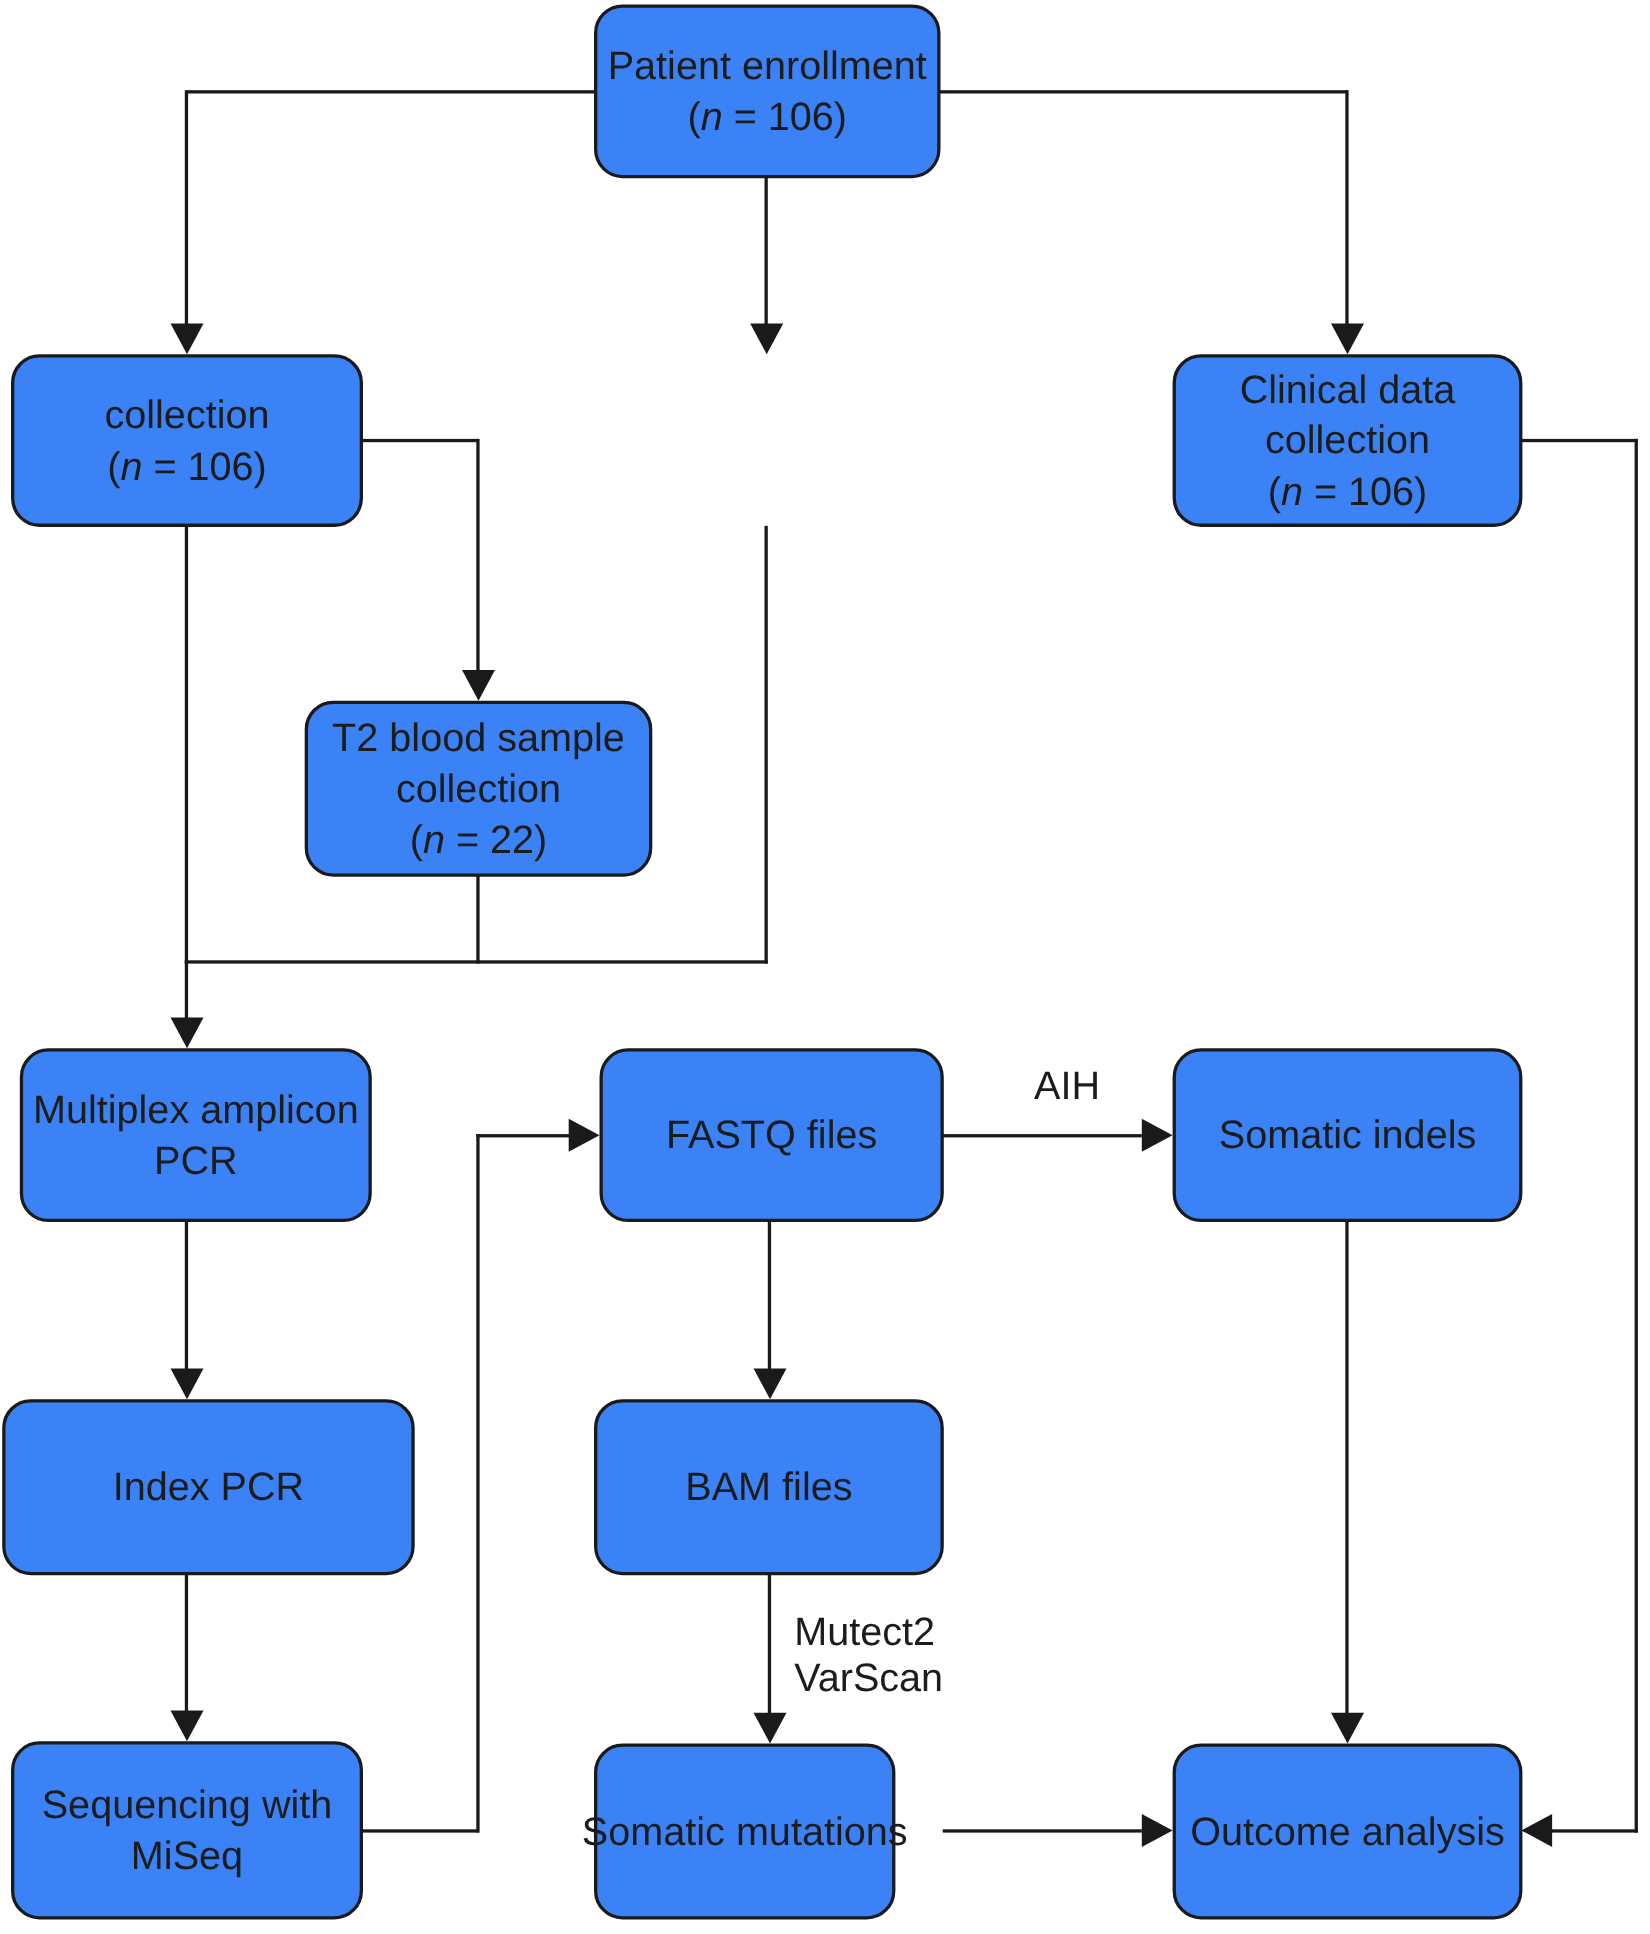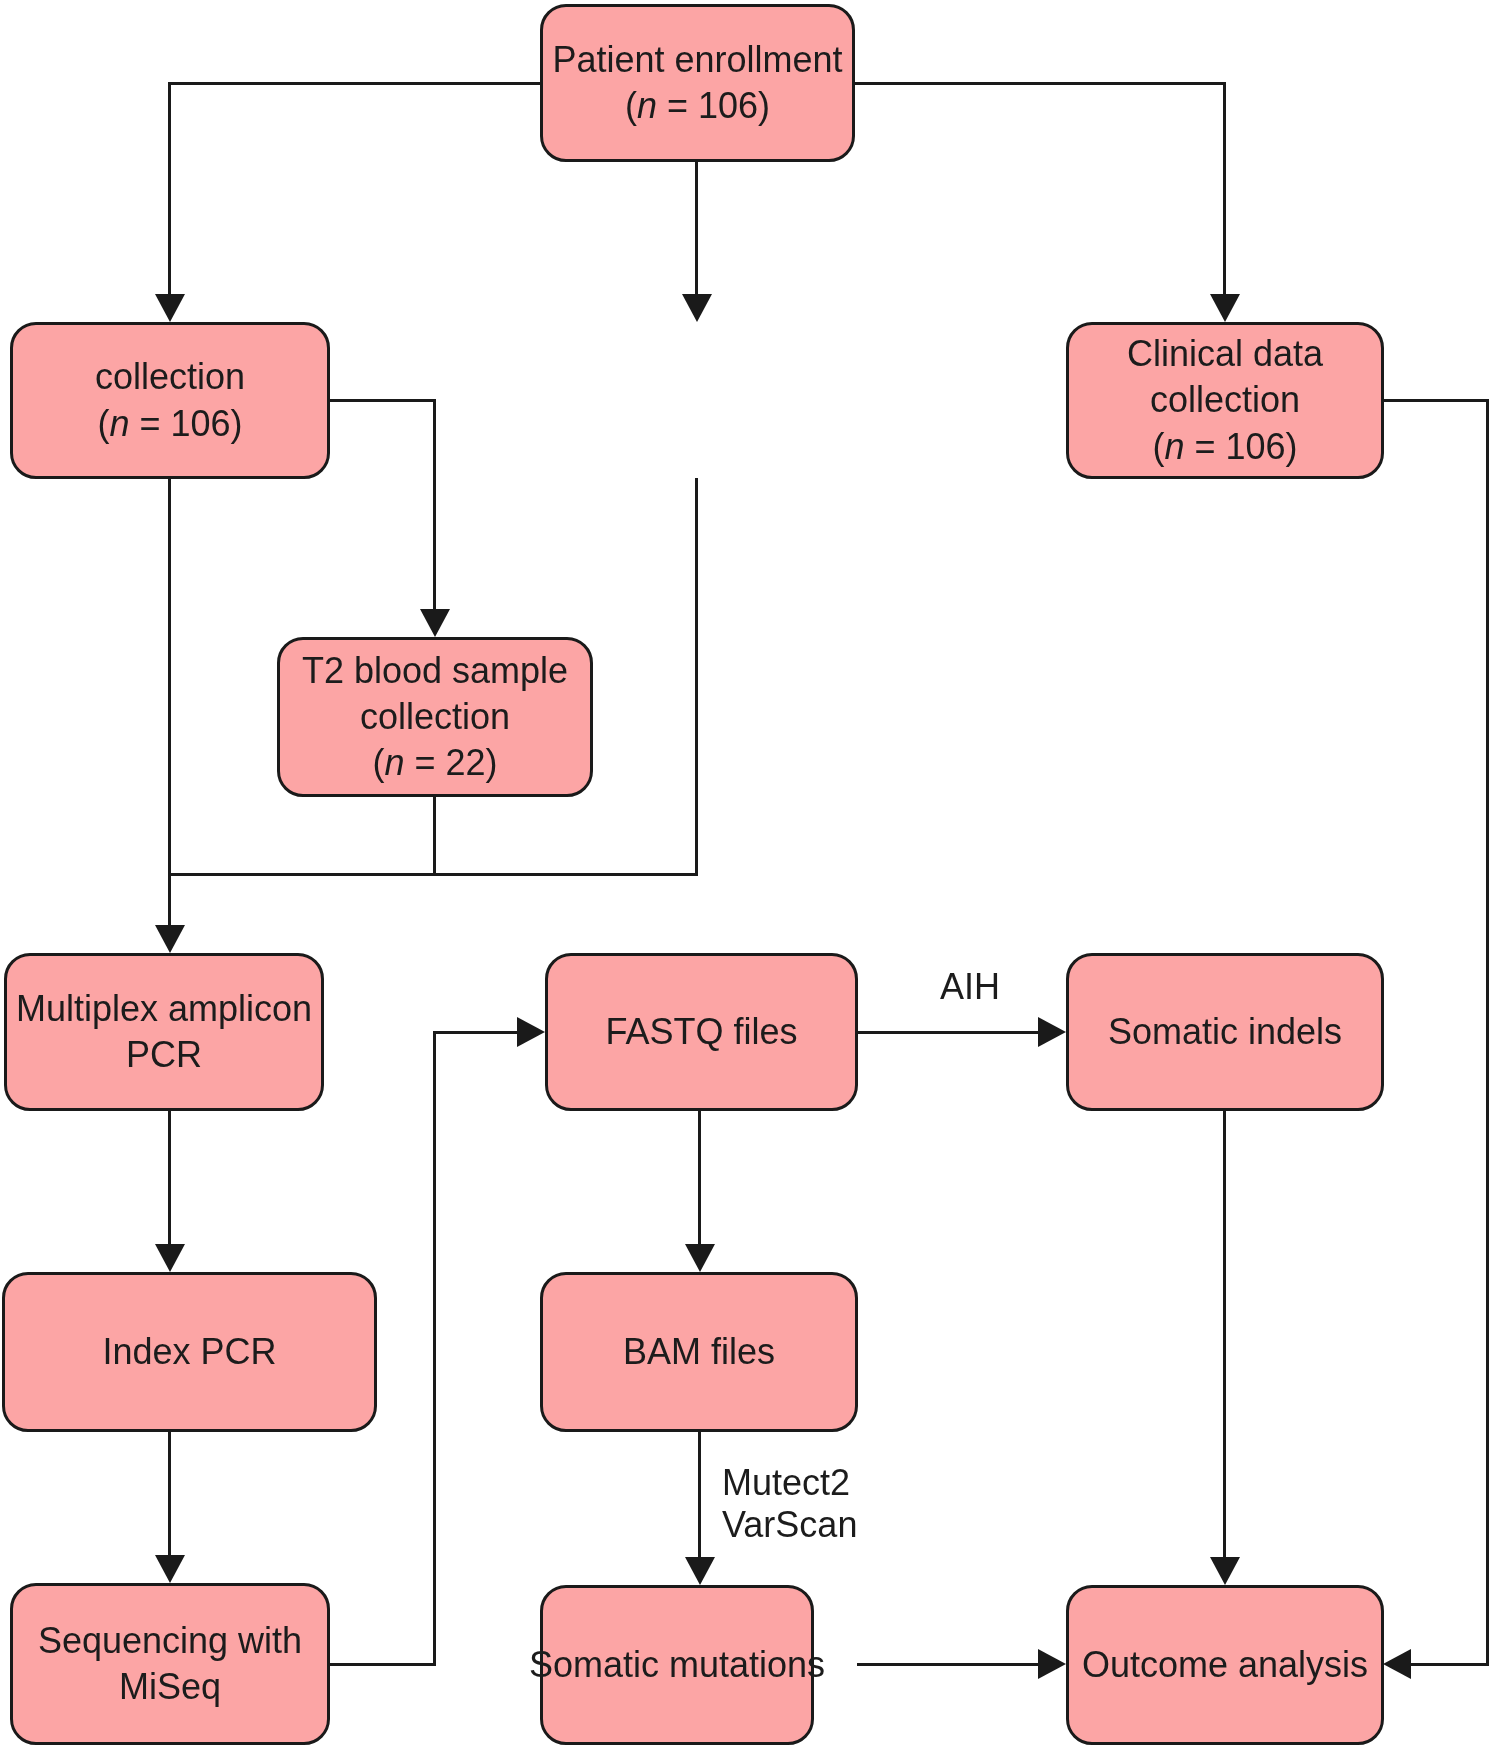--- a/index.html
+++ b/index.html
@@ -10,21 +10,21 @@
     background: #ffffff;
     font-family: "Liberation Sans", "DejaVu Sans", sans-serif;
     color: #1c1c1c;
     overflow: hidden;
   }
   .node {
     position: absolute;
     box-sizing: border-box;
     border: 3px solid #1a1a1a;
     border-radius: 26px;
-    background: #fca5a5;
+    background: #3b82f6;
     display: flex;
     flex-direction: column;
     align-items: center;
     justify-content: center;
     text-align: center;
     font-size: 36px;
     line-height: 1.28;
   }
   .node .ln { display: block; white-space: nowrap; }
   .edge { position: absolute; background: #1a1a1a; }
@@ -121,21 +121,21 @@
     <span class="ln">collection</span>
     <span class="ln"><span>(</span><i>n</i><span> = 106)</span></span>
   </div>
 
   <div class="node" style="left:277px;top:637px;width:316px;height:160px">
     <span class="ln">T2 blood sample</span>
     <span class="ln">collection</span>
     <span class="ln"><span>(</span><i>n</i><span> = 22)</span></span>
   </div>
 
-  <div class="node" style="left:4px;top:953px;width:320px;height:158px">
+  <div class="node" style="left:18px;top:953px;width:320px;height:158px">
     <span class="ln">Multiplex amplicon</span>
     <span class="ln">PCR</span>
   </div>
 
   <div class="node" style="left:545px;top:953px;width:313px;height:158px">
     <span class="ln">FASTQ files</span>
   </div>
 
   <div class="node" style="left:1066px;top:953px;width:318px;height:158px">
     <span class="ln">Somatic indels</span>

